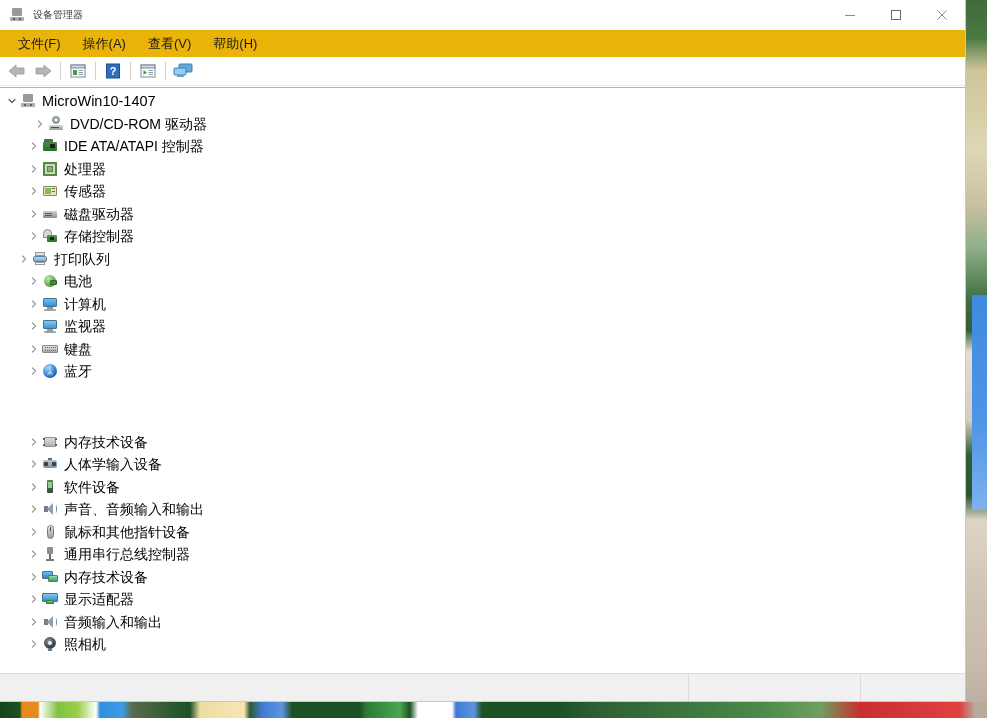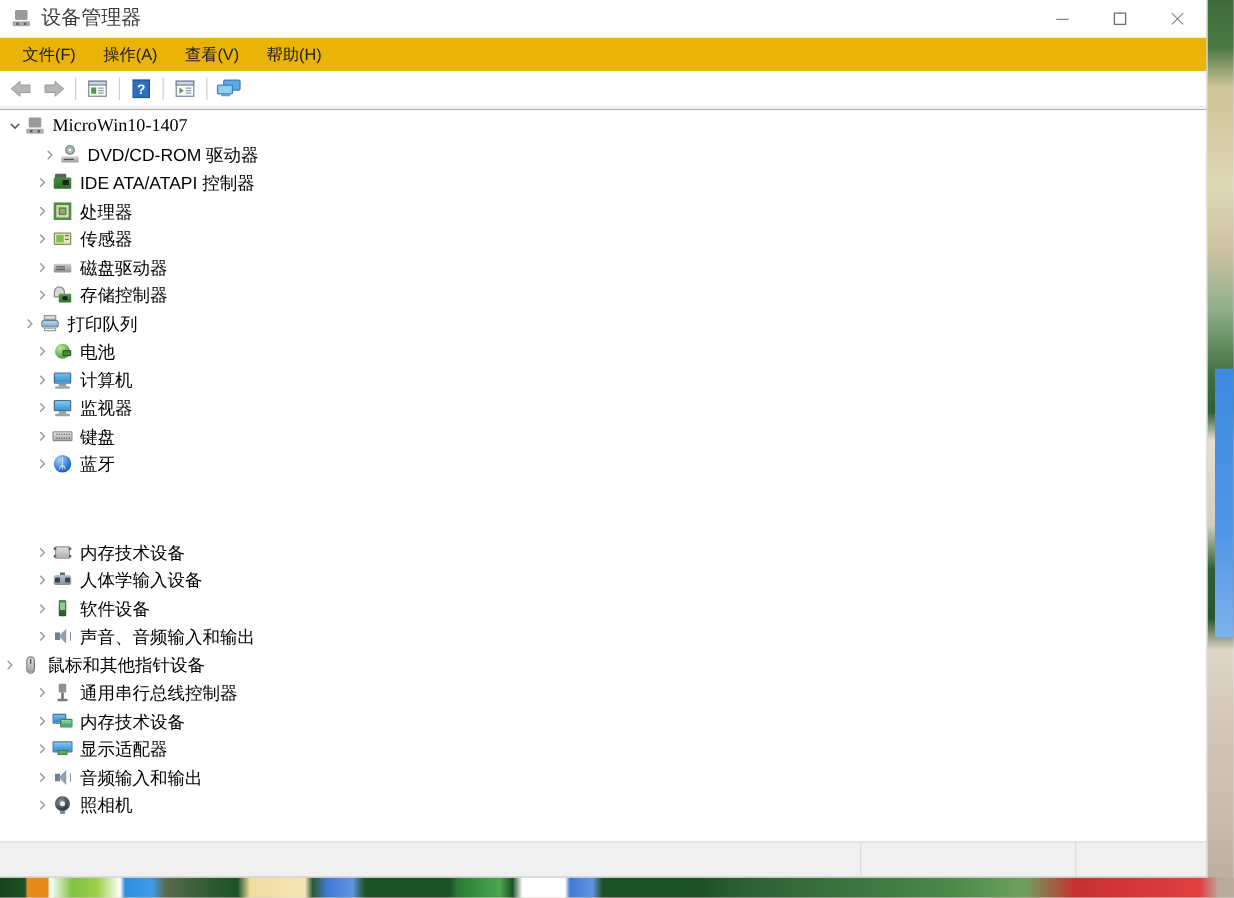--- a/index.html
+++ b/index.html
@@ -108,21 +108,21 @@
   }
   #title-icon .p1, #title-icon .p2 {
     position: absolute;
     top: 11px; width: 2px; height: 2px;
     background: #5f5f5f;
   }
   #title-icon .p1 { left: 4px; }
   #title-icon .p2 { left: 10px; }
   #title-text {
     margin-left: 8px;
-    font-size: 16px;
+    font-size: 10px;
     color: #3b3b3b;
     line-height: 30px;
     white-space: nowrap;
   }
   #winbuttons {
     position: absolute;
     right: 0; top: 0;
     height: 30px;
     display: flex;
   }
@@ -418,21 +418,21 @@
         <rect x="6" y="1" width="13" height="8" rx="1" fill="#5fa8e0" stroke="#3f7fb8" stroke-width="1"></rect>
         <rect x="1" y="5" width="12" height="7" rx="1" fill="#8fd0f0" stroke="#3f7fb8" stroke-width="1"></rect>
         <rect x="4" y="12" width="7" height="2" fill="#6f9fc0"></rect>
       </svg>
     </div>
   </div>
 
   <div id="content">
     <div id="tree">
 
-      <div class="row root" style="padding-left:4px;font-family:Liberation Serif, serif;">
+      <div class="row root" style="padding-left:4px;">
         <div class="twisty">
           <svg width="10" height="10" viewBox="0 0 10 10">
               <path d="M2,3.5 L5,6.5 L8,3.5" fill="none" stroke="#5a5a5a" stroke-width="1.2" stroke-linecap="round" stroke-linejoin="round"></path>
             </svg>
         </div>
         <div class="ico i-pc">
           <div class="mon"></div>
             <div class="base"></div>
             <div class="p1"></div>
             <div class="p2"></div>
@@ -639,21 +639,21 @@
                 <path d="M3.5,2 L6.5,5 L3.5,8" fill="none" stroke="#9a9a9a" stroke-width="1.2" stroke-linecap="round" stroke-linejoin="round"></path>
               </svg>
             </div>
             <div class="ico i-snd">
               <div class="spk"></div>
               <div class="cone"></div>
               <div class="w"></div>
             </div>
             <div class="label">声音、音频输入和输出</div>
           </div>
-          <div class="row" style="">
+          <div class="row" style="padding-left: 26px;">
             <div class="twisty">
               <svg width="10" height="10" viewBox="0 0 10 10">
                 <path d="M3.5,2 L6.5,5 L3.5,8" fill="none" stroke="#9a9a9a" stroke-width="1.2" stroke-linecap="round" stroke-linejoin="round"></path>
               </svg>
             </div>
             <div class="ico i-mouse">
               <div class="body"></div>
               <div class="wh"></div>
             </div>
             <div class="label">鼠标和其他指针设备</div>

